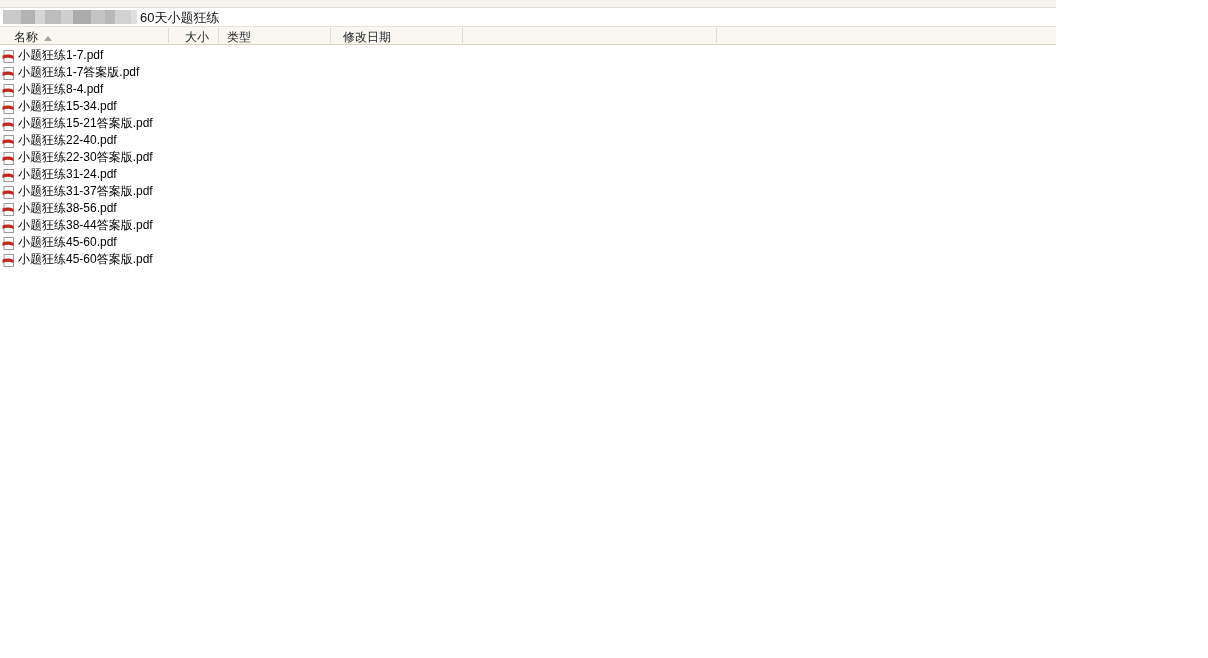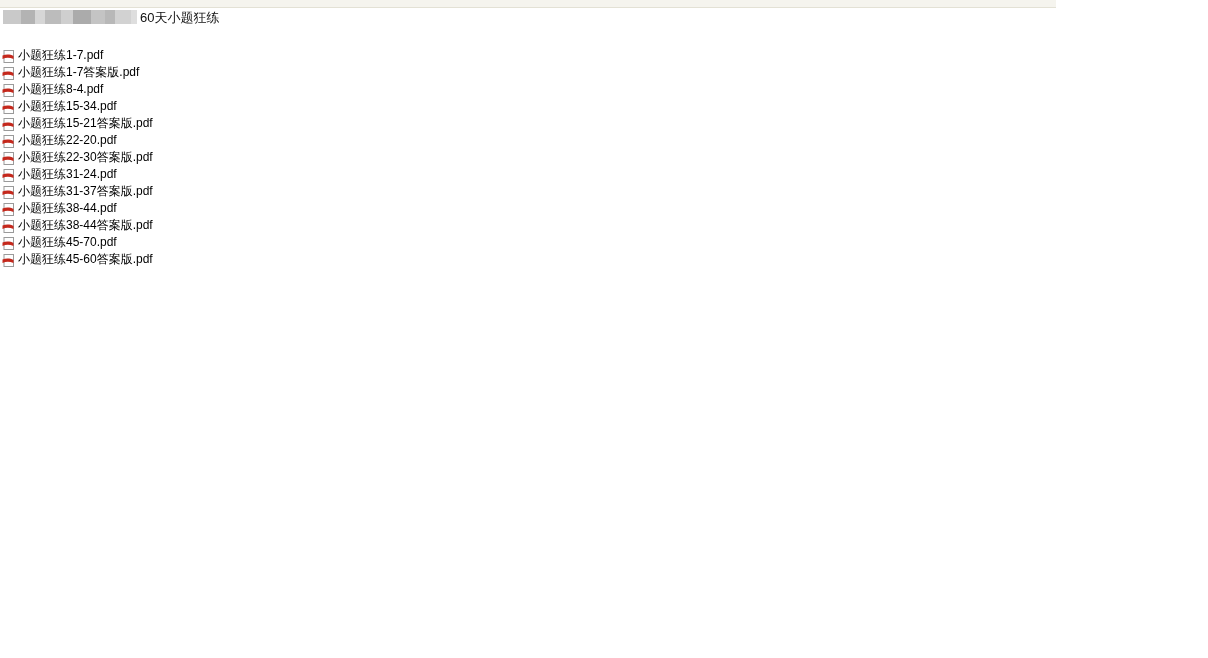--- a/index.html
+++ b/index.html
@@ -132,20 +132,31 @@
           <span></span>
           <span></span>
           <span></span>
           <span></span>
           <span></span>
           <span></span>
           <span></span>
       </span>
       <span class="addr-label">60天小题狂练</span>
     </div>
+    <div class="exp-header">
+      <span class="hcol" style="left:14px;"><span>名称</span><span class="sort-asc"></span></span>
+      <span class="hcol" style="left:185px;">大小</span>
+      <span class="hcol" style="left:227px;">类型</span>
+      <span class="hcol" style="left:343px;">修改日期</span>
+      <span class="hsep" style="left:168px;"></span>
+      <span class="hsep" style="left:218px;"></span>
+      <span class="hsep" style="left:330px;"></span>
+      <span class="hsep" style="left:462px;"></span>
+      <span class="hsep" style="left:716px;"></span>
+    </div>
     <div class="file-list">
       <div class="frow">
           <span class="fico"><svg viewBox="0 0 13 13" width="13" height="13">
               <rect x="2" y="0.5" width="9.5" height="12" fill="#fefefe" stroke="#9a9a9a"></rect>
               <path d="M0.5 5.5 C4 4.2 8 4.2 11.5 6 L11.5 9 C7.5 7.3 4 7.3 0.5 9 Z" fill="#c4281c"></path>
             </svg></span>
           <span class="fname">小题狂练1-7.pdf</span>
         </div>
       <div class="frow">
           <span class="fico"><svg viewBox="0 0 13 13" width="13" height="13">
@@ -173,21 +184,21 @@
               <rect x="2" y="0.5" width="9.5" height="12" fill="#fefefe" stroke="#9a9a9a"></rect>
               <path d="M0.5 5.5 C4 4.2 8 4.2 11.5 6 L11.5 9 C7.5 7.3 4 7.3 0.5 9 Z" fill="#c4281c"></path>
             </svg></span>
           <span class="fname">小题狂练15-21答案版.pdf</span>
         </div>
       <div class="frow">
           <span class="fico"><svg viewBox="0 0 13 13" width="13" height="13">
               <rect x="2" y="0.5" width="9.5" height="12" fill="#fefefe" stroke="#9a9a9a"></rect>
               <path d="M0.5 5.5 C4 4.2 8 4.2 11.5 6 L11.5 9 C7.5 7.3 4 7.3 0.5 9 Z" fill="#c4281c"></path>
             </svg></span>
-          <span class="fname">小题狂练22-20.pdf</span>
+          <span class="fname">小题狂练22-40.pdf</span>
         </div>
       <div class="frow">
           <span class="fico"><svg viewBox="0 0 13 13" width="13" height="13">
               <rect x="2" y="0.5" width="9.5" height="12" fill="#fefefe" stroke="#9a9a9a"></rect>
               <path d="M0.5 5.5 C4 4.2 8 4.2 11.5 6 L11.5 9 C7.5 7.3 4 7.3 0.5 9 Z" fill="#c4281c"></path>
             </svg></span>
           <span class="fname">小题狂练22-30答案版.pdf</span>
         </div>
       <div class="frow">
           <span class="fico"><svg viewBox="0 0 13 13" width="13" height="13">
@@ -201,35 +212,35 @@
               <rect x="2" y="0.5" width="9.5" height="12" fill="#fefefe" stroke="#9a9a9a"></rect>
               <path d="M0.5 5.5 C4 4.2 8 4.2 11.5 6 L11.5 9 C7.5 7.3 4 7.3 0.5 9 Z" fill="#c4281c"></path>
             </svg></span>
           <span class="fname">小题狂练31-37答案版.pdf</span>
         </div>
       <div class="frow">
           <span class="fico"><svg viewBox="0 0 13 13" width="13" height="13">
               <rect x="2" y="0.5" width="9.5" height="12" fill="#fefefe" stroke="#9a9a9a"></rect>
               <path d="M0.5 5.5 C4 4.2 8 4.2 11.5 6 L11.5 9 C7.5 7.3 4 7.3 0.5 9 Z" fill="#c4281c"></path>
             </svg></span>
-          <span class="fname">小题狂练38-44.pdf</span>
+          <span class="fname">小题狂练38-56.pdf</span>
         </div>
       <div class="frow">
           <span class="fico"><svg viewBox="0 0 13 13" width="13" height="13">
               <rect x="2" y="0.5" width="9.5" height="12" fill="#fefefe" stroke="#9a9a9a"></rect>
               <path d="M0.5 5.5 C4 4.2 8 4.2 11.5 6 L11.5 9 C7.5 7.3 4 7.3 0.5 9 Z" fill="#c4281c"></path>
             </svg></span>
           <span class="fname">小题狂练38-44答案版.pdf</span>
         </div>
       <div class="frow">
           <span class="fico"><svg viewBox="0 0 13 13" width="13" height="13">
               <rect x="2" y="0.5" width="9.5" height="12" fill="#fefefe" stroke="#9a9a9a"></rect>
               <path d="M0.5 5.5 C4 4.2 8 4.2 11.5 6 L11.5 9 C7.5 7.3 4 7.3 0.5 9 Z" fill="#c4281c"></path>
             </svg></span>
-          <span class="fname">小题狂练45-70.pdf</span>
+          <span class="fname">小题狂练45-60.pdf</span>
         </div>
       <div class="frow">
           <span class="fico"><svg viewBox="0 0 13 13" width="13" height="13">
               <rect x="2" y="0.5" width="9.5" height="12" fill="#fefefe" stroke="#9a9a9a"></rect>
               <path d="M0.5 5.5 C4 4.2 8 4.2 11.5 6 L11.5 9 C7.5 7.3 4 7.3 0.5 9 Z" fill="#c4281c"></path>
             </svg></span>
           <span class="fname">小题狂练45-60答案版.pdf</span>
         </div>
     </div>
   </div>

